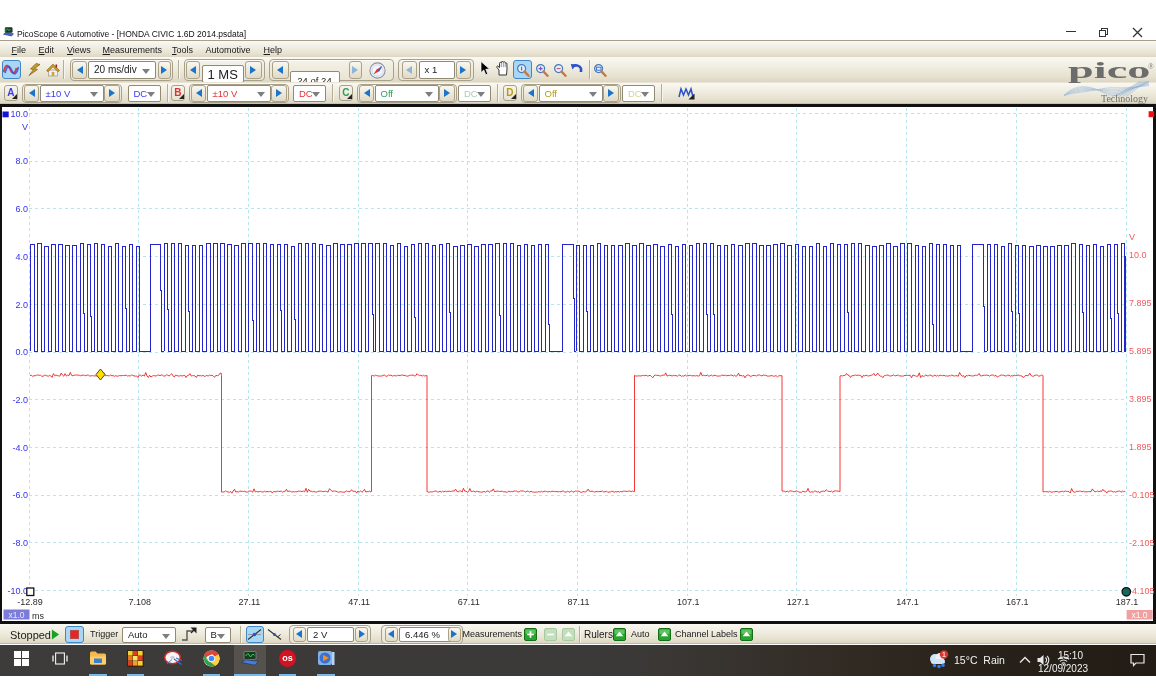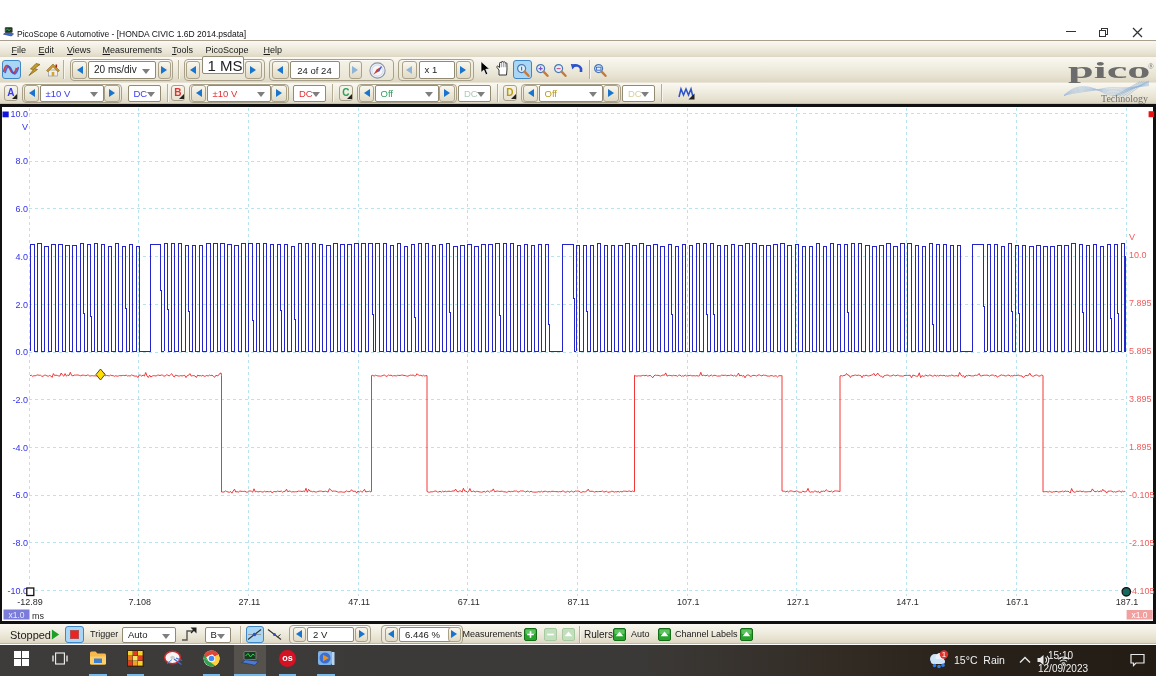--- a/index.html
+++ b/index.html
@@ -33,21 +33,21 @@
     <div class="abs" style="left:1099px;top:30px;width:7px;height:7px;border:1.2px solid #333;background:#fff"></div>
     <svg class="abs" style="left:1132px;top:27px" width="11" height="11" viewBox="0 0 11 11">
       <path d="M1 1 L10 10 M10 1 L1 10" stroke="#333" stroke-width="1.3"></path>
     </svg>
     <div class="abs tbbg" style="left:0;top:40px;width:1156px;height:17px;border-top:1px solid #a89f8d"></div>
     <div class="abs mi" style="left:11.5px;top:44.5px"><u>F</u>ile</div>
     <div class="abs mi" style="left:38.5px;top:44.5px"><u>E</u>dit</div>
     <div class="abs mi" style="left:67px;top:44.5px"><u>V</u>iews</div>
     <div class="abs mi" style="left:102.5px;top:44.5px"><u>M</u>easurements</div>
     <div class="abs mi" style="left:172px;top:44.5px"><u>T</u>ools</div>
-    <div class="abs mi" style="left:205.5px;top:44.5px">PicoScope</div>
+    <div class="abs mi" style="left:205.5px;top:44.5px">Automotive</div>
     <div class="abs mi" style="left:263.5px;top:44.5px"><u>H</u>elp</div>
     <div class="abs tbbg" style="left:0;top:57px;width:1156px;height:25px"></div>
     <div class="abs sel" style="left:1.5px;top:60px;width:19px;height:19px"></div>
 <svg class="abs" style="left:3px;top:63px" width="16" height="13" viewBox="0 0 16 13">
 <path d="M0.5 9 C2.5 1,5 1,7 6 S 11.5 12,13.5 5" stroke="#d83c3c" stroke-width="1.8" fill="none"></path>
 <path d="M2 10 C4 2,6.5 2,8.5 7 S 13 13,15.5 4" stroke="#3c50d8" stroke-width="1.8" fill="none" opacity="0.85"></path>
 </svg>
     <svg class="abs" style="left:28px;top:63px" width="13" height="13" viewBox="0 0 13 13">
 <path d="M8 0.5 L2.5 6 L5.5 6.5 L1 12.5 L9.5 6.5 L6.5 5.5 L12 1.5 Z" fill="#c79c28" stroke="#7a5c10" stroke-width="0.7"></path>
 </svg>
@@ -64,29 +64,29 @@
     </div>
     <div class="combo" style="left:88px;top:60.5px;width:67.5px;height:18px;color:#222;font-size:10px">20 ms/div<div class="darr" style="right:5px;top:7.0px"></div></div>
     <div class="abs btn" style="left:157.5px;top:60.5px;width:13.5px;height:18px">
       <div class="tri-r"></div>
     </div>
     <div class="sep" style="left:177.5px;top:60px;height:19px"></div>
     <div class="abs grp" style="left:183.5px;top:58.5px;width:81px;height:22px"></div>
     <div class="abs btn" style="left:186px;top:60.5px;width:14px;height:18px">
       <div class="tri-l"></div>
     </div>
-    <div class="combo" style="left:201.5px;top:56px;width:42px;height:18px;color:#222;font-size:15px">1 MS</div>
+    <div class="combo" style="left:201.5px;top:65px;width:42px;height:18px;color:#222;font-size:13px">1 MS</div>
     <div class="abs btn" style="left:245px;top:60.5px;width:16.5px;height:18px">
       <div class="tri-r"></div>
     </div>
     <div class="abs grp" style="left:268.5px;top:58.5px;width:125.5px;height:22px"></div>
     <div class="abs btn" style="left:271.5px;top:60.5px;width:17px;height:18px">
       <div class="tri-l"></div>
     </div>
-    <div class="combo" style="left:289.5px;top:61px;width:50px;height:18px;color:#222;justify-content:center;padding-left:0;font-size:9.5px">24 of 24</div>
+    <div class="combo" style="left:289.5px;top:71px;width:50px;height:18px;color:#222;justify-content:center;padding-left:0;font-size:9.5px">24 of 24</div>
     <div class="abs btn" style="left:348.5px;top:60.5px;width:13px;height:18px">
       <div class="tri-r pale"></div>
     </div>
     <svg class="abs" style="left:369px;top:61.5px" width="17" height="17" viewBox="0 0 17 17">
 <circle cx="8.5" cy="8.5" r="7.6" fill="#f4f6fb" stroke="#8a93a8" stroke-width="1.1"></circle>
 <circle cx="8.5" cy="8.5" r="5.6" fill="none" stroke="#c3cad9" stroke-width="0.8"></circle>
 <path d="M4.5 12.5 L7.5 7.5 L12.5 4.5 L9.5 9.5 Z" fill="#d43c2c"></path>
 <path d="M9.5 9.5 L12.5 4.5" stroke="#3c5fd4" stroke-width="1.4"></path>
 </svg>
     <div class="abs grp" style="left:398px;top:58.5px;width:75.5px;height:22px"></div>
@@ -436,16 +436,16 @@
       <path d="M1 6.5 L6 1.5 L11 6.5" stroke="#e8e8e8" stroke-width="1.4" fill="none"></path>
     </svg>
     <svg class="abs" style="left:1037px;top:654px" width="14" height="12" viewBox="0 0 14 12">
 <path d="M0.5 4 L3 4 L6.5 1 L6.5 11 L3 8 L0.5 8 Z" fill="#e8e8e8"></path>
 <path d="M8.5 3.5 A 3.4 3.4 0 0 1 8.5 8.5 M10 1.8 A 5.8 5.8 0 0 1 10 10.2" stroke="#e8e8e8" stroke-width="1.1" fill="none"></path>
 </svg>
     <svg class="abs" style="left:1056px;top:654px" width="15" height="12" viewBox="0 0 15 12">
 <path d="M2 5.2 A 8 8 0 0 1 13 5.2 M4 7.4 A 5.2 5.2 0 0 1 11 7.4 M5.8 9.4 A 2.8 2.8 0 0 1 9.2 9.4" stroke="#e8e8e8" stroke-width="1.2" fill="none"></path>
 <circle cx="7.5" cy="10.8" r="1" fill="#e8e8e8"></circle>
 </svg>
-    <div class="abs" style="left:1038px;top:648.5px;width:45px;text-align:center;font-size:10px;color:#f2f2f2;line-height:13px">15:10<br>12/09/2023</div>
+    <div class="abs" style="left:1038px;top:648.5px;width:45px;text-align:right;font-size:10px;color:#f2f2f2;line-height:13px">15:10<br>12/09/2023</div>
     <svg class="abs" style="left:1130px;top:653px" width="15" height="14" viewBox="0 0 15 14">
 <path d="M1 1.5 L14 1.5 L14 10 L6 10 L3.5 12.5 L3.5 10 L1 10 Z" fill="none" stroke="#e8e8e8" stroke-width="1.2"></path>
 </svg>
   </div>
 </body></html>

